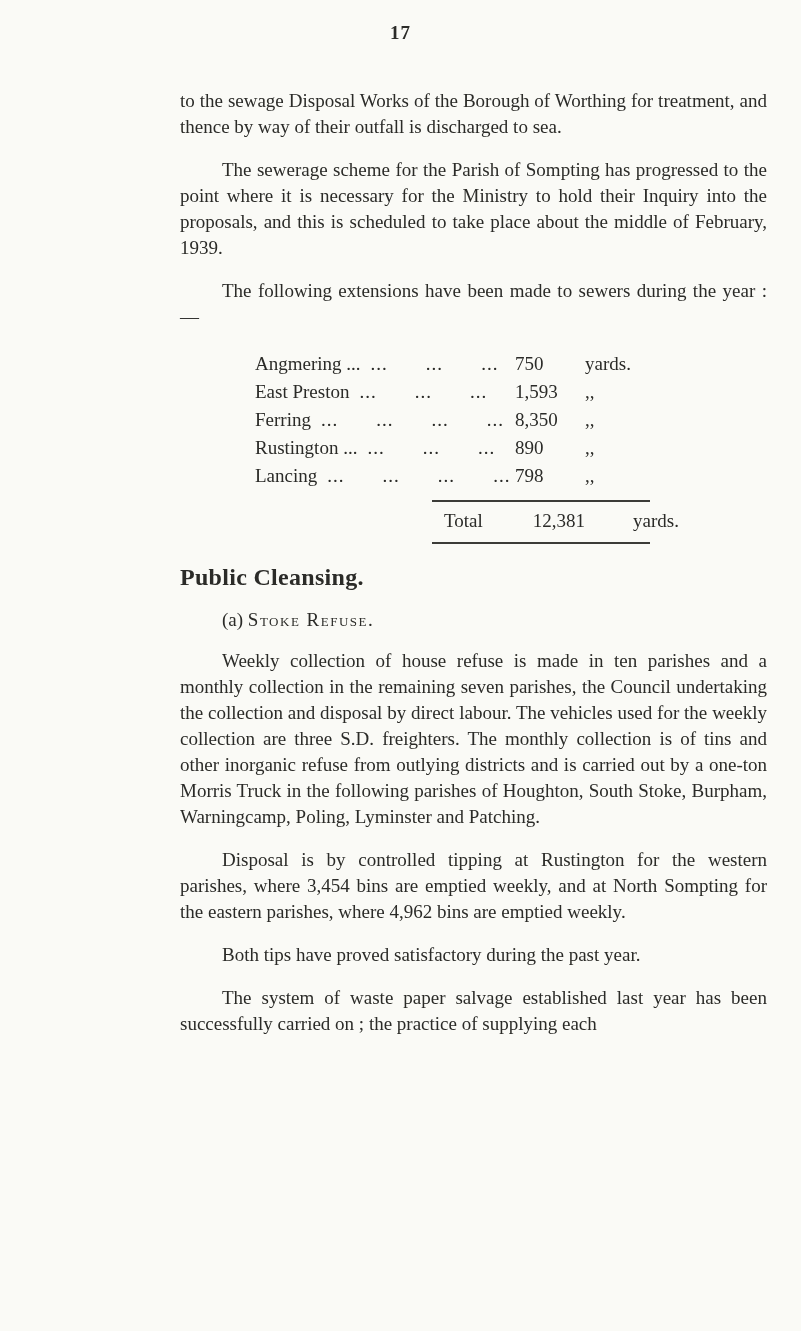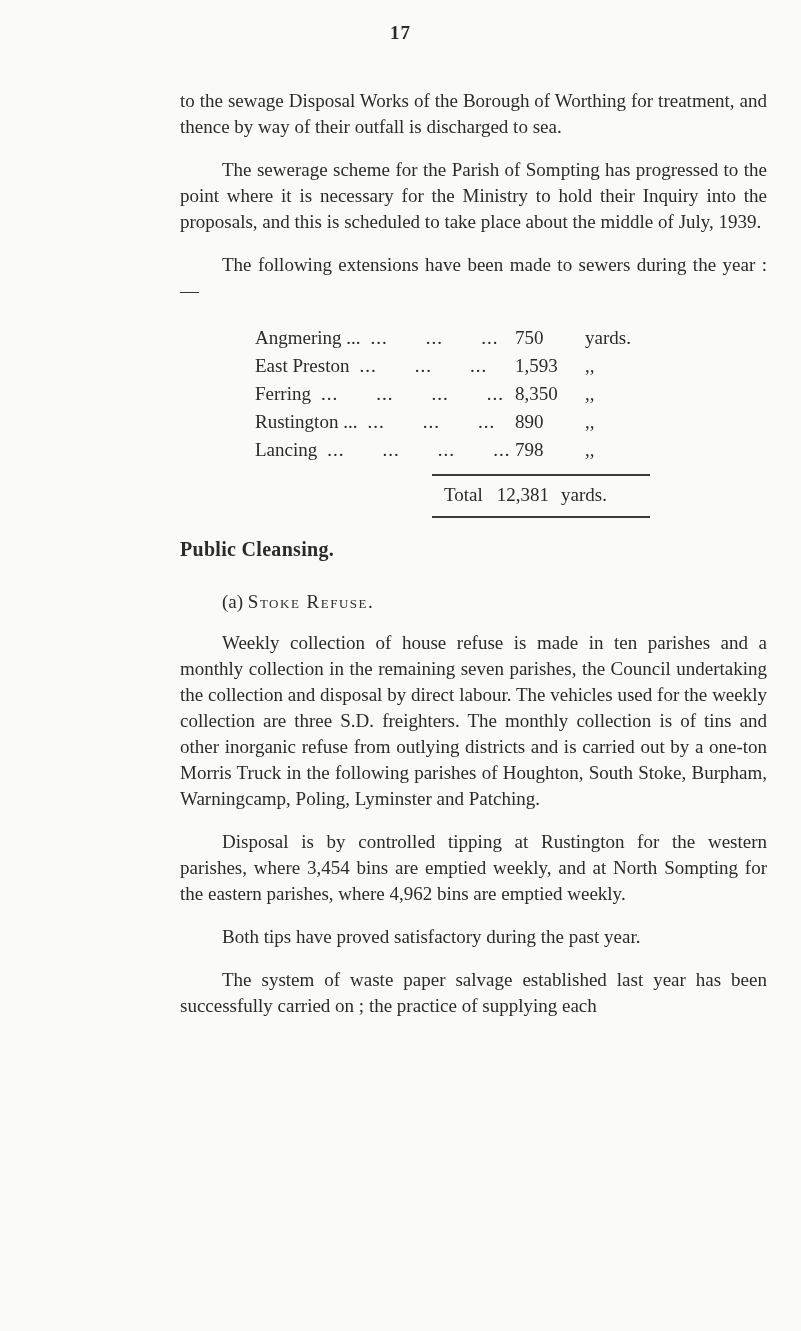--- a/index.html
+++ b/index.html
@@ -65,50 +65,51 @@
   }
   .rule {
     border: 0;
     border-top: 2px solid #3c3c38;
     height: 0;
   }
   .total-line {
     display: flex;
     align-items: baseline;
     padding: 8px 0 10px 12px;
+    gap: 36px;
   }
   .total-label { margin-right: 14px; }
   .total-value { margin-right: 12px; text-align: center; }
 
   
   h2.section-heading {
-    font-size: 20px;
+    font-size: 24px;
     font-weight: bold;
-    margin: 16px 0 30px 0;
+    margin: 16px 0 18px 0;
     letter-spacing: 0.3px;
   }
   .subsection {
     font-size: 19px;
     margin: 0 0 17px 0;
     text-indent: 42px;
   }
   .subsection .sc {
     font-variant: small-caps;
     letter-spacing: 1.5px;
   }
 </style>
 </head>
 <body>
 
 <div class="page">
 
   <div class="page-number">17</div>
 
   <p class="para">to the sewage Disposal Works of the Borough of Worthing for treatment, and thence by way of their outfall is discharged to sea.</p>
-  <p class="para indent">The sewerage scheme for the Parish of Sompting has progressed to the point where it is necessary for the Ministry to hold their Inquiry into the proposals, and this is scheduled to take place about the middle of July, 1939.</p>
+  <p class="para indent">The sewerage scheme for the Parish of Sompting has progressed to the point where it is necessary for the Ministry to hold their Inquiry into the proposals, and this is scheduled to take place about the middle of February, 1939.</p>
   <p class="para indent">The following extensions have been made to sewers during the year :—</p>
 
   <div class="ext-table">
     <div class="ext-row">
       <span class="ext-name">Angmering ...</span>
       <span class="ext-dots">... ... ...</span>
       <span class="ext-value">750</span>
       <span class="ext-unit">yards.</span>
     </div>
     <div class="ext-row">

